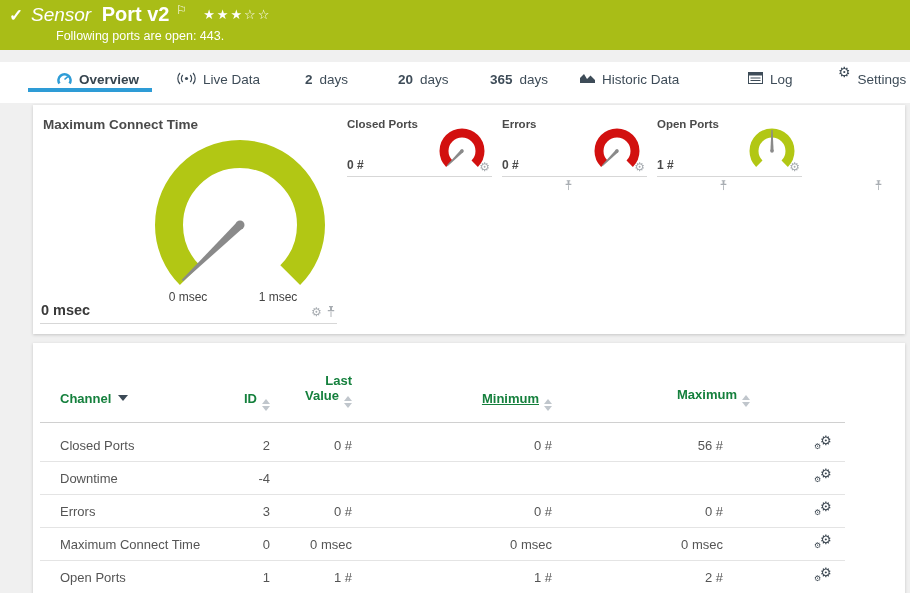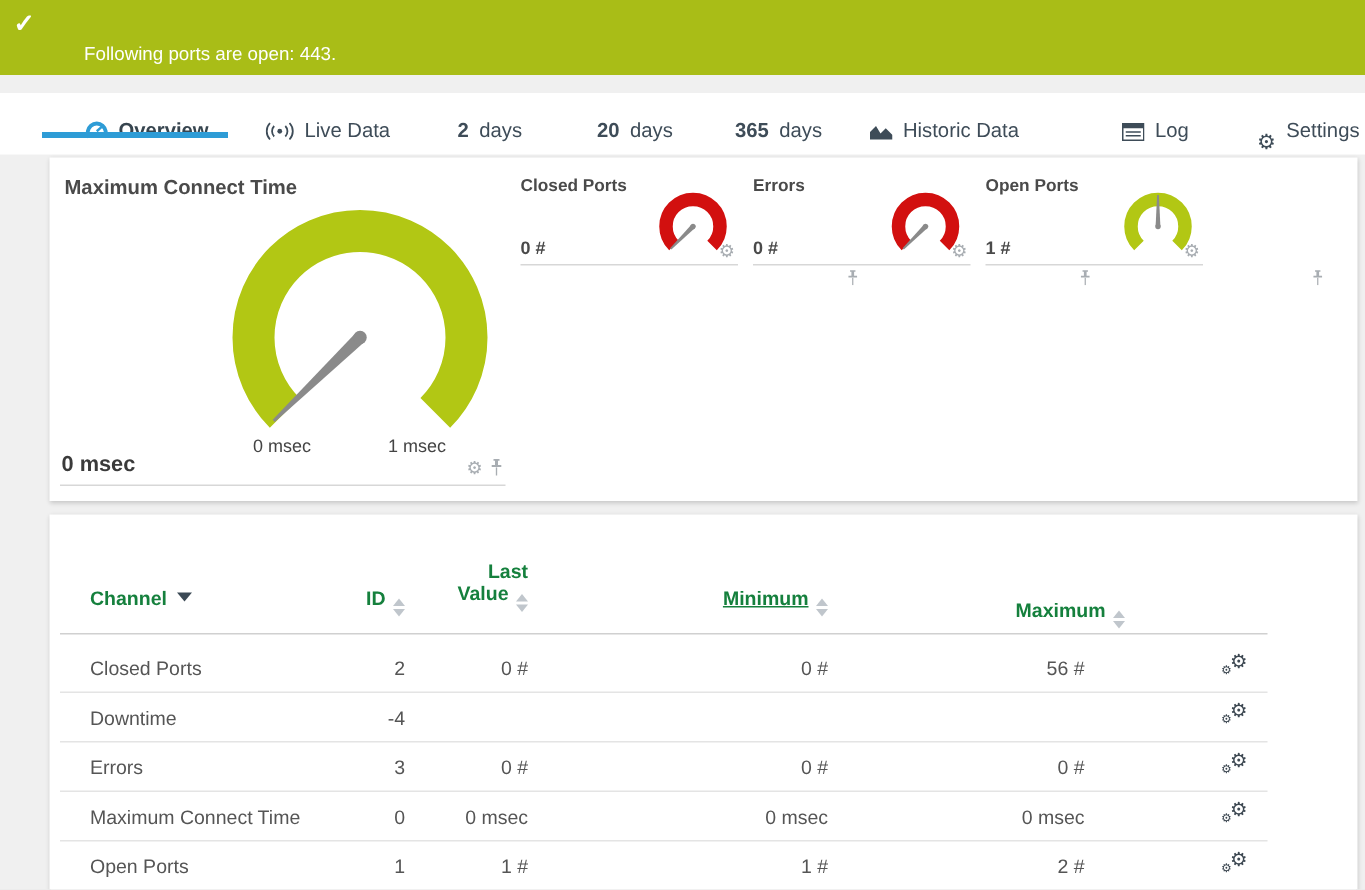--- a/index.html
+++ b/index.html
@@ -12,21 +12,21 @@
   .banner { position:absolute; left:0; top:0; width:910px; height:50px; background:#a9bd17; color:#fff; }
   .banner .check { position:absolute; left:9px; top:5px; font-size:17px; font-weight:bold; }
   .banner .titleline { position:absolute; left:31px; top:3px; white-space:nowrap; }
   .banner .kind { font-style:italic; font-size:19px; }
   .banner .sname { font-weight:bold; font-size:20px; margin-left:6px; }
   .banner .flag { font-size:12px; vertical-align:top; margin-left:2px; }
   .banner .stars { font-size:13px; letter-spacing:2px; margin-left:12px; vertical-align:2px; }
   .banner .statusline { position:absolute; left:56px; top:29px; font-size:12.5px; }
   
   .tabbar { position:absolute; left:0; top:62px; width:910px; height:41px; background:#fff; }
-  .tab { position:absolute; top:10px; height:22px; display:flex; align-items:flex-end; gap:7px;
+  .tab { position:absolute; top:10px; height:22px; display:flex; align-items:flex-start; gap:7px;
          font-size:13.5px; color:#3e4c58; cursor:pointer; white-space:nowrap; }
   .tab .num { font-weight:bold; }
   .tab.active { font-weight:bold; color:#37454f; }
   .tab-underline { position:absolute; left:28px; top:26px; width:124px; height:4px; background:#2e9cd6; }
   .tabicon { display:inline-block; line-height:0; }
   .gearglyph { font-size:14px; color:#3e4c58; }
   
   .panel { position:absolute; background:#fff; box-shadow:0 1px 3px rgba(0,0,0,.18); }
   #panel-gauges { left:33px; top:105px; width:872px; height:229px; }
   #panel-table  { left:33px; top:343px; width:872px; height:260px; }
@@ -67,29 +67,35 @@
   .c-last    { position:absolute; left:219px; width:100px; text-align:right; }
   .c-min     { position:absolute; left:399px; width:120px; text-align:right; }
   .c-max     { position:absolute; left:570px; width:120px; text-align:right; }
   .c-edit    { position:absolute; left:779px; width:26px; height:33px; cursor:pointer; }
   .c-edit .g1 { position:absolute; left:8px; top:5px; font-size:13px; color:#3d4852; line-height:1; }
   .c-edit .g2 { position:absolute; left:2px; top:14px; font-size:8px; color:#3d4852; line-height:1; }
   .th-channel { left:27px; top:48px; }
   .th-id      { left:157px; width:80px; top:48px; }
   .th-last    { left:219px; width:100px; top:30px; line-height:15px; }
   .th-min     { left:399px; width:120px; top:48px;text-decoration:underline; }
-  .th-max     { left:597px; width:120px; top:56px; }
+  .th-max     { left:597px; width:120px; top:44px; }
 </style>
 </head>
 <body>
 
 <div id="app">
 
   <div class="banner">
     <span class="check">✓</span>
+    <div class="titleline">
+      <span class="kind">Sensor</span>
+      <span class="sname">Port v2</span>
+      <span class="flag">⚐</span>
+      <span class="stars"><span>★★★</span><span>☆☆</span></span>
+    </div>
     <div class="statusline">Following ports are open: 443.</div>
   </div>
 
   <div class="tabbar">
     <div class="tab active" style="left:57px">
       <span class="tabicon">
         <svg width="15" height="14" viewBox="0 0 15 14">
             <path d="M2.4 11.5 A6 6 0 1 1 12.6 11.5" fill="none" stroke="#2e9cd6" stroke-width="2.6"></path>
             <line x1="7.5" y1="7.5" x2="10.8" y2="4.6" stroke="#2e9cd6" stroke-width="1.6"></line>
           </svg>

